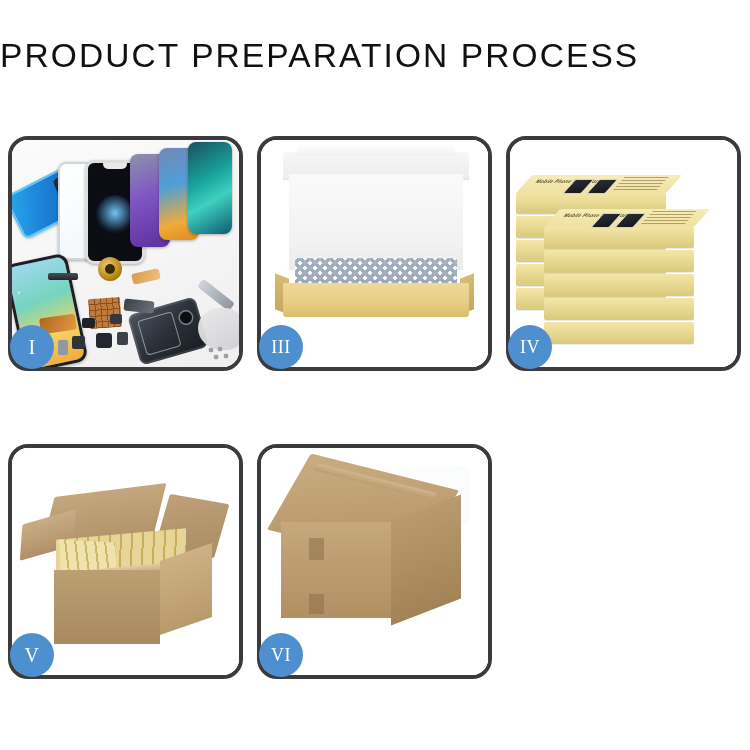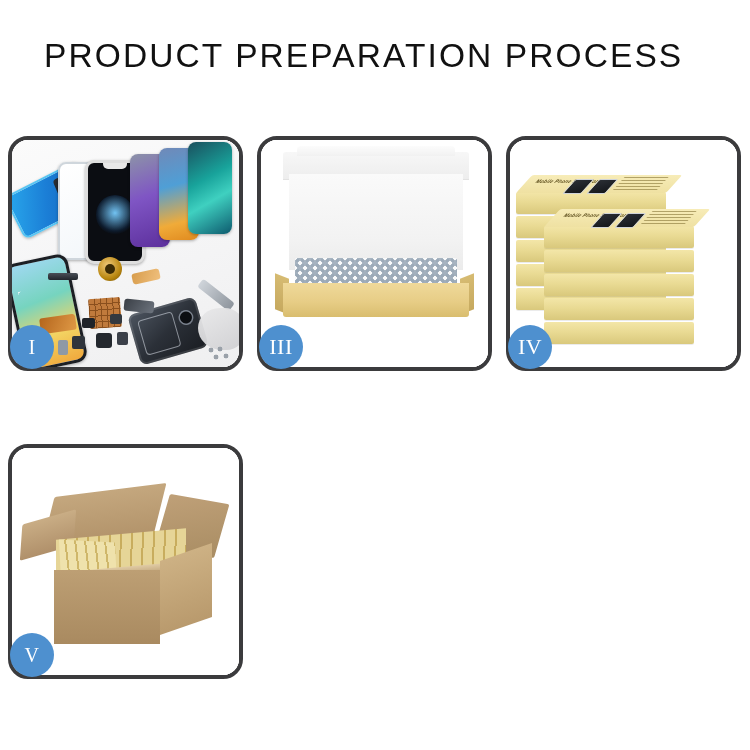--- a/index.html
+++ b/index.html
@@ -16,21 +16,20 @@
   }
 
   
   .header {
     position: absolute;
     left: 0;
     top: 0;
     width: 598px;
     height: 125px;
     text-align: center;
-    padding-left: 44px;
   }
   .title {
     margin: 0;
     padding-top: 38px;
     font-size: 33.5px;
     font-weight: 500;
     letter-spacing: 2.1px;
     color: #111111;
     font-family: "Liberation Sans", sans-serif;
     white-space: nowrap;
@@ -91,21 +90,21 @@
     color: #ffffff;
     display: flex;
     align-items: center;
     justify-content: center;
     font-family: "Liberation Serif", serif;
     font-size: 20px;
     letter-spacing: 0.5px;
     z-index: 40;
     line-height: 1;
   }
-  .badge.wide { font-size: 22px; }
+  .badge.wide { font-size: 18px; }
 
   
   .p1-bg {
     position: absolute;
     inset: 0;
     background: linear-gradient(160deg,#fbfbfb 0%,#f4f4f5 60%,#efeff0 100%);
   }
   .phone {
     position: absolute;
     border-radius: 9px;
@@ -596,14 +595,27 @@
       <div class="c5-flapleft"></div>
       <div class="c5-inner"></div>
       <div class="c5-inner2"></div>
       <div class="c5-rim"></div>
       <div class="c5-side"></div>
       <div class="c5-front"></div>
     </div>
     <div class="badge">V</div>
   </div>
 
+  <div class="panel">
+    <div class="panel-inner">
+      <div class="p6-bg"></div>
+      <div class="c6-film"></div>
+      <div class="c6-top"></div>
+      <div class="c6-topseam"></div>
+      <div class="c6-right"></div>
+      <div class="c6-left"></div>
+      <div class="c6-tape1"></div>
+      <div class="c6-tape2"></div>
+    </div>
+    <div class="badge wide">VI</div>
+  </div>
 
 </div>
 
 </body></html>

